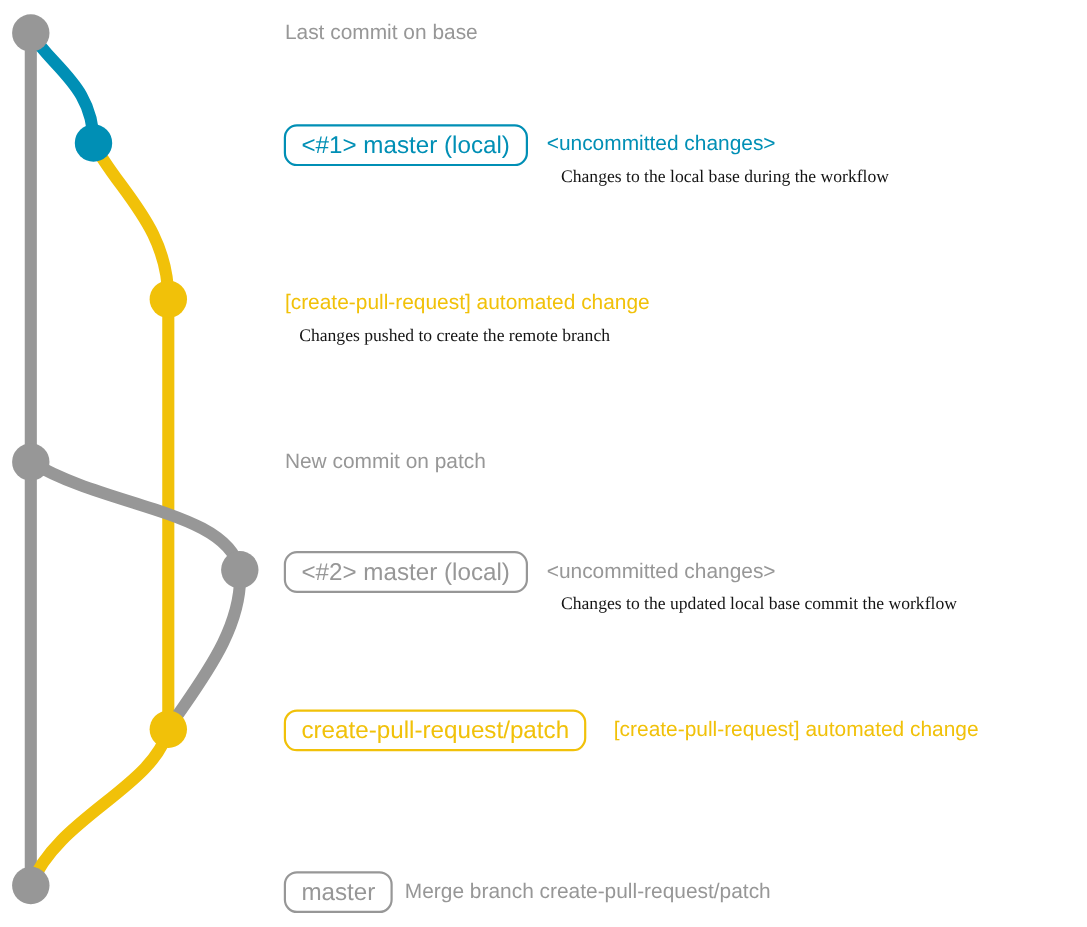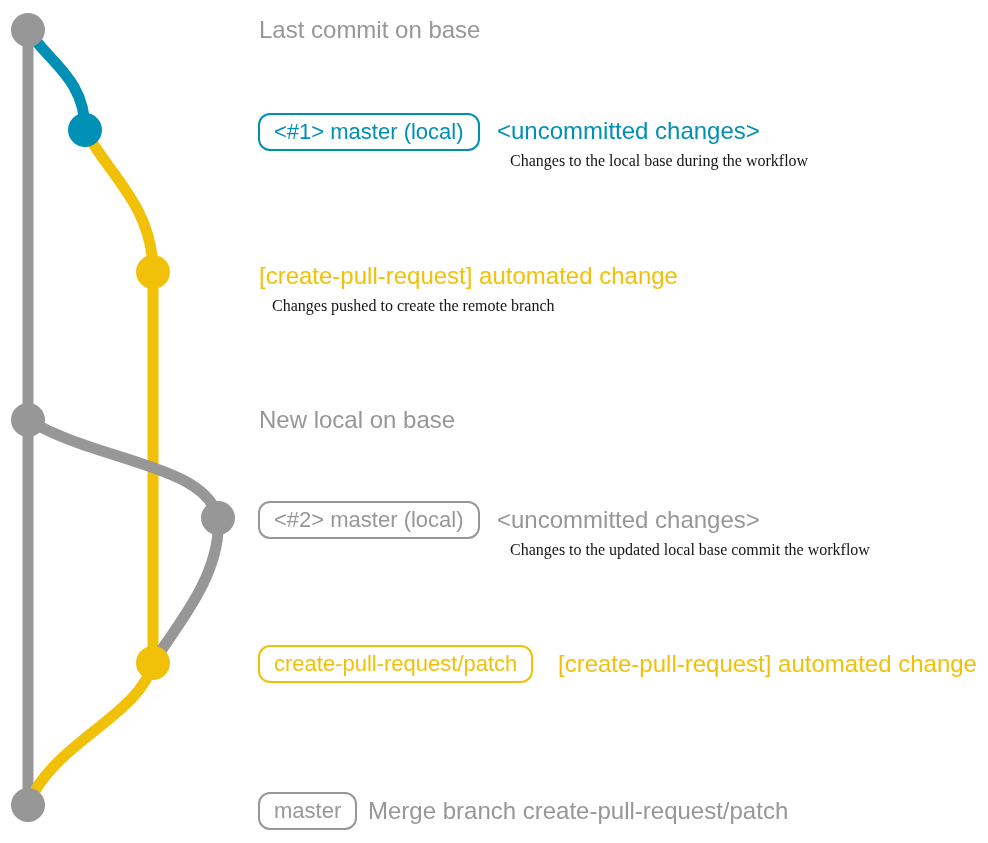--- a/index.html
+++ b/index.html
@@ -39,21 +39,21 @@
     font-size: 22px;
     white-space: nowrap;
     background: #fff;
   }
   .tag.c-base  { color: var(--base);  border-color: var(--base); text-align: center; }
   .tag.c-local { color: var(--local); border-color: var(--local); }
   .tag.c-patch { color: var(--patch); border-color: var(--patch); }
 
   .msg {
     position: absolute;
-    font-size: 24px;
+    font-size: 19px;
     line-height: 28px;
     white-space: nowrap;
   }
   .msg.c-base  { color: var(--base); }
   .msg.c-local { color: var(--local); }
   .msg.c-patch { color: var(--patch); }
 
   .note {
     position: absolute;
     font-family: "Liberation Serif", serif;
@@ -86,21 +86,21 @@
 
   <div class="msg c-base" style="left:259px; top:16px;">Last commit on base</div>
 
   <div class="tag c-local" style="left:258px; top:113px;">&lt;#1&gt; master (local)</div>
   <div class="msg c-local" style="left:497px; top:117px;">&lt;uncommitted changes&gt;</div>
   <div class="note" style="left:510px; top:149px;">Changes to the local base during the workflow</div>
 
   <div class="msg c-patch" style="left:259px; top:262px;">[create-pull-request] automated change</div>
   <div class="note" style="left:272px; top:294px;">Changes pushed to create the remote branch</div>
 
-  <div class="msg c-base" style="left:259px; top:406px;">New local on base</div>
+  <div class="msg c-base" style="left:259px; top:406px;">New commit on patch</div>
 
   <div class="tag c-base" style="left:258px; top:501px;">&lt;#2&gt; master (local)</div>
   <div class="msg c-base" style="left:497px; top:506px;">&lt;uncommitted changes&gt;</div>
   <div class="note" style="left:510px; top:538px;">Changes to the updated local base commit the workflow</div>
 
   <div class="tag c-patch" style="left:258px; top:645px;">create-pull-request/patch</div>
   <div class="msg c-patch" style="left:558px; top:650px;">[create-pull-request] automated change</div>
 
   <div class="tag c-base" style="left:258px; top:792px;">master</div>
   <div class="msg c-base" style="left:368px; top:797px;">Merge branch create-pull-request/patch</div>

